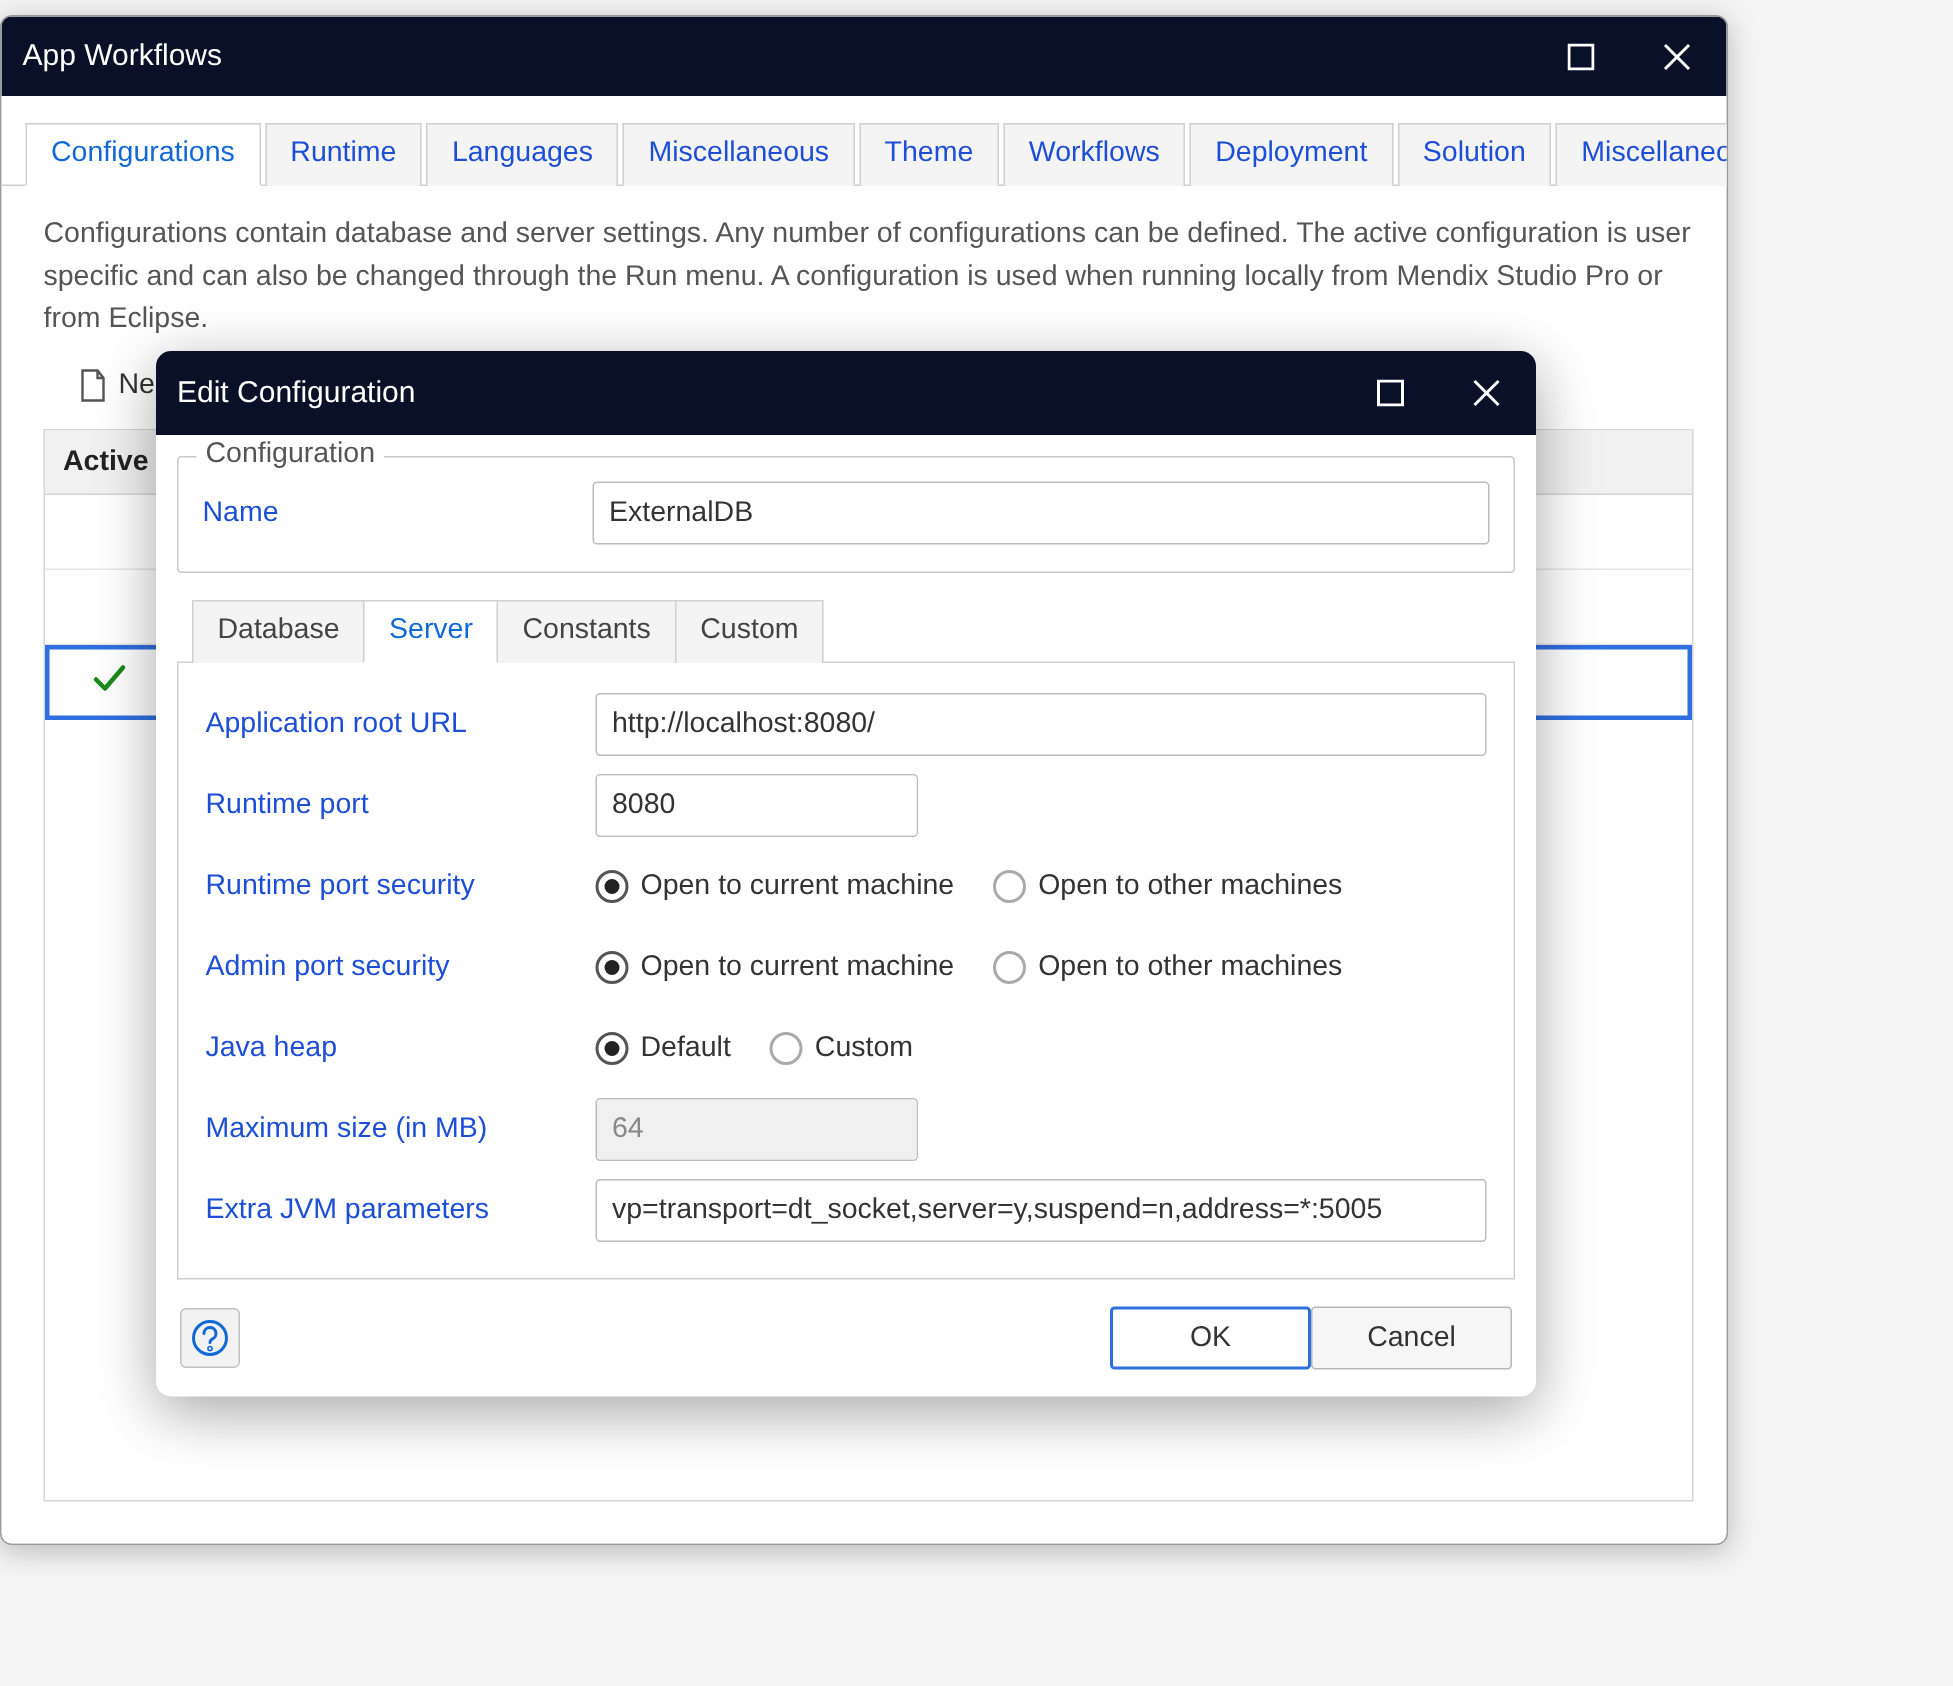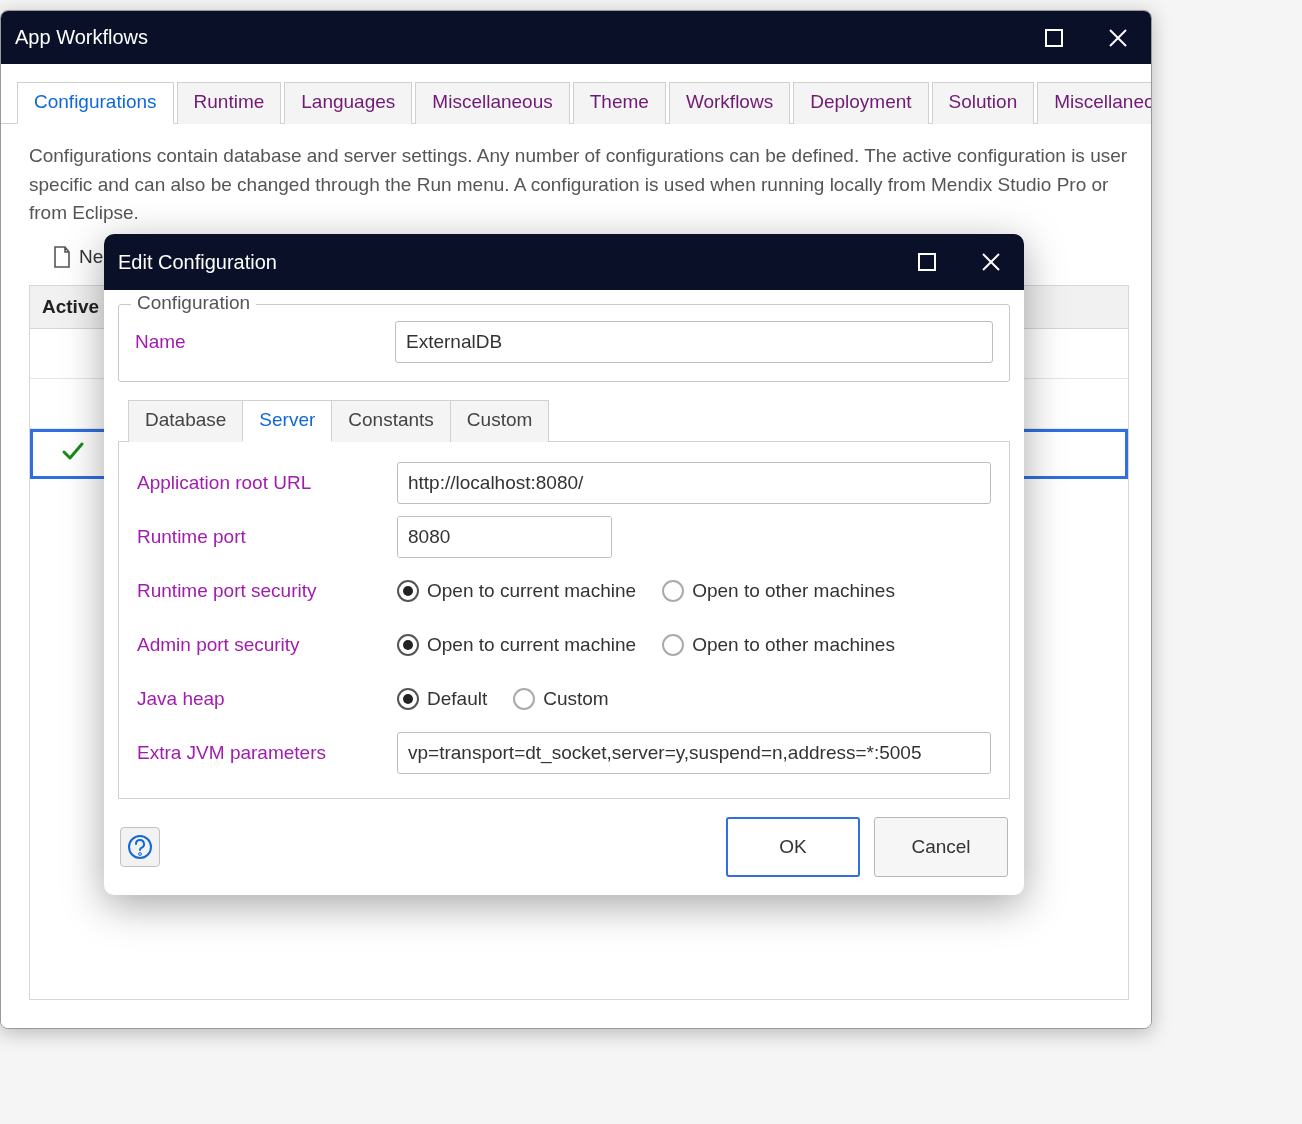--- a/index.html
+++ b/index.html
@@ -49,21 +49,21 @@
     border-bottom: 0;
     padding-left: 16px;
     padding-top: 18px;
     gap: 4px;
   }
   .tab {
     padding: 8px 16px 10px 16px;
     border: 1px solid #d0d0d0;
     border-bottom: none;
     background: #f4f4f4;
-    color: #701a75;
+    color: #1d4ed8;
     cursor: pointer;
     font-size: 19px;
     margin-right: -1px;
   }
   .tab.active {
     background: #fff;
     color: #1168d9;
     border-bottom: 1px solid #fff;
     position: relative;
     z-index: 2;
@@ -146,21 +146,21 @@
     background: #fff;
     padding: 0 6px;
     color: #555;
   }
   .form-row {
     display: flex;
     align-items: center;
   }
   .form-label {
     width: 260px;
-    color: #a21caf;
+    color: #1d4ed8;
   }
   .text-input {
     flex: 1;
     height: 42px;
     border: 1px solid #bdbdbd;
     border-radius: 3px;
     padding: 0 10px;
     font-size: 19px;
     font-family: inherit;
     color: #333;
@@ -243,28 +243,27 @@
     border: 1px solid #c0c0c0;
     border-radius: 4px;
     background:#f2f2f2;
     display:flex; align-items:center; justify-content:center;
     cursor:pointer;
   }
   .help-btn svg circle { stroke:#1168d9; fill:none; }
   .footer-spacer { flex:1; }
   .btn {
     min-width: 134px;
-    height: 60px;
+    height: 42px;
     border: 1px solid #b7b7b7;
     border-radius: 3px;
     background: #f6f6f6;
     font-size: 19px;
     font-family: inherit;
     cursor: pointer;
-    margin-left: 14px;
     padding: 0 22px;
     color: #333;
   }
   .btn.primary {
     border: 2px solid #2f6fe0;
     background: #fff;
   }
 
   .check-icon { color:#1a8a1a; }
 
@@ -416,20 +415,27 @@
             <div class="radio-circle checked"></div>
             <span>Default</span>
           </div>
           <div class="radio-item">
             <div class="radio-circle unchecked"></div>
             <span>Custom</span>
           </div>
         </div>
       </div>
 
+      <div class="form-row">
+        <div class="form-label">Maximum size (in MB)</div>
+        <div class="spinner disabled">
+          <input disabled="" value="64" style="">
+
+        </div>
+      </div>
 
       <div class="form-row" style="margin-bottom:0">
         <div class="form-label">Extra JVM parameters</div>
         <input class="text-input" value="vp=transport=dt_socket,server=y,suspend=n,address=*:5005" style="">
       </div>
 
     </div>
   </div>
 
   <div class="modal-footer">

